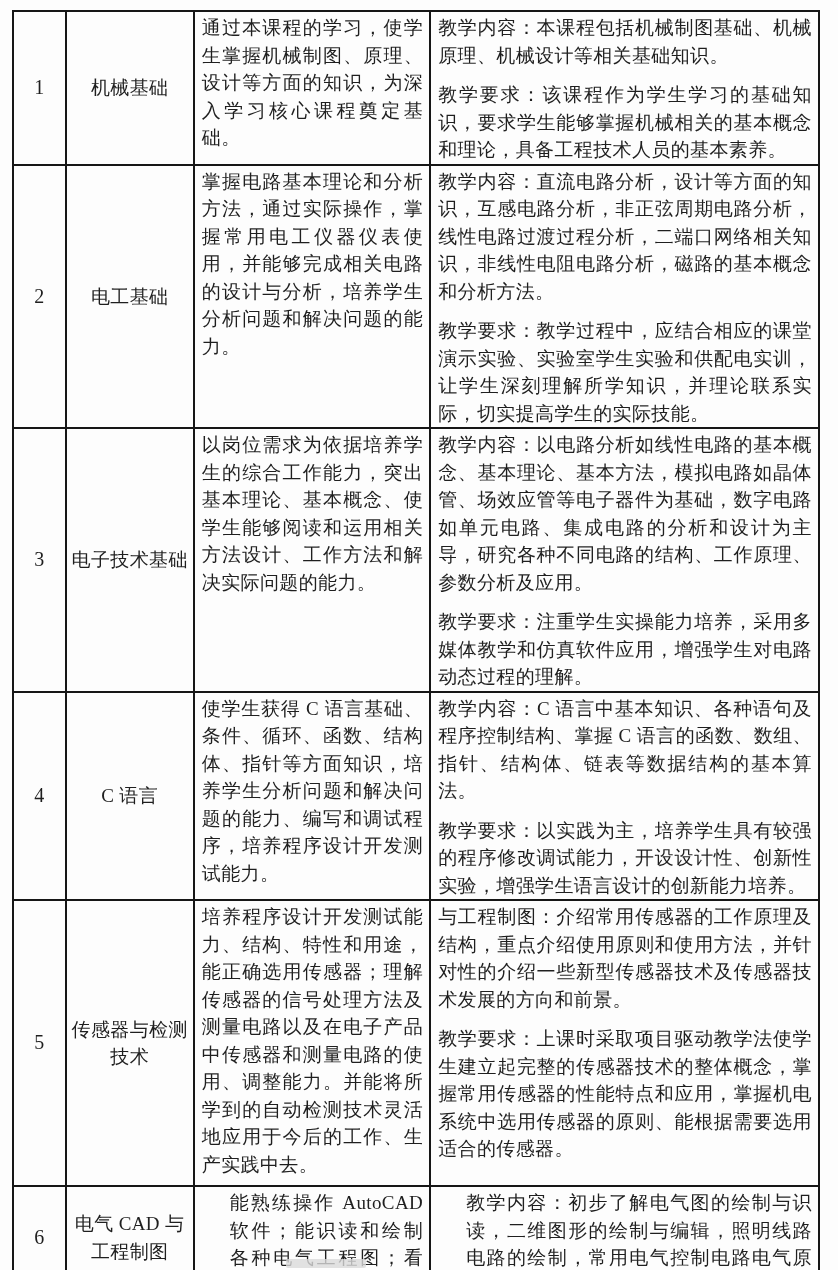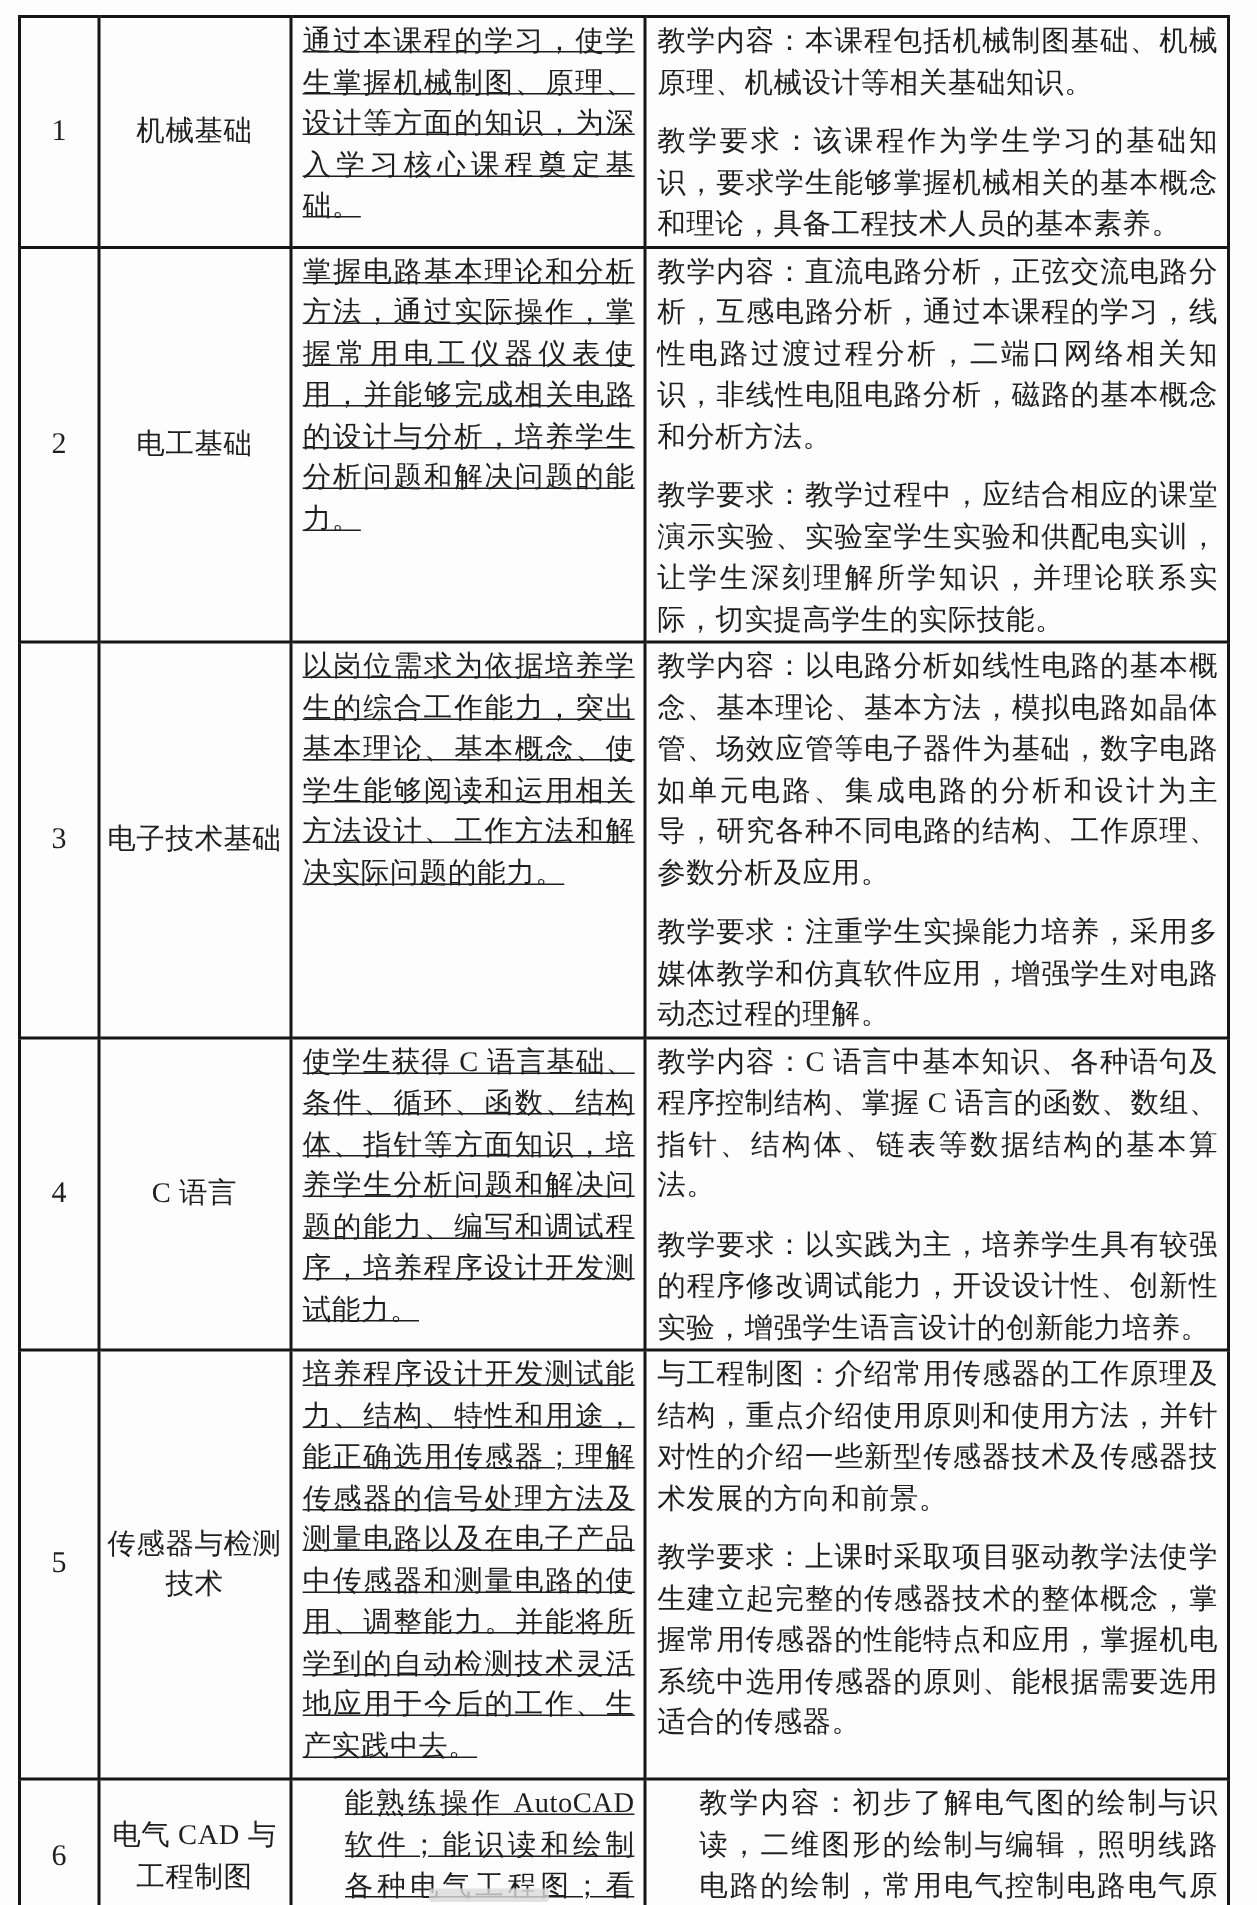--- a/index.html
+++ b/index.html
@@ -36,21 +36,21 @@
     font-size:20px;
     letter-spacing:0;
     padding:0;
   }
   td.c-name{
     width:117px;
     text-align:center;
     vertical-align:middle;
     padding:12px 4px;
   }
-  td.c-goal{ width:219px;text-decoration:underline; }
+  td.c-goal{ width:219px; }
   td.c-content{ width:370px;border-radius:16px; }
   tr.r1{height:142px;}
   tr.r2{height:246px;}
   tr.r3{height:262px;}
   tr.r4{height:202px;}
   tr.r5{height:286px;}
   tr.r6{height:101px;}
   .c-content p, .c-goal p{margin:0;}
   .c-content p + p{margin-top:12px;}
   .clip{height:99px;overflow:hidden;margin-left:28px;}
@@ -79,21 +79,21 @@
         <p>教学要求：该课程作为学生学习的基础知识，要求学生能够掌握机械相关的基本概念和理论，具备工程技术人员的基本素养。</p>
       </td>
     </tr>
     <tr class="r2">
       <td class="c-no">2</td>
       <td class="c-name">电工基础</td>
       <td class="c-goal">
           <p>掌握电路基本理论和分析方法，通过实际操作，掌握常用电工仪器仪表使用，并能够完成相关电路的设计与分析，培养学生分析问题和解决问题的能力。</p>
         </td>
       <td class="c-content">
-        <p>教学内容：直流电路分析，正弦交流电路分析，互感电路分析，通过本课程的学习，线性电路过渡过程分析，二端口网络相关知识，非线性电阻电路分析，磁路的基本概念和分析方法。</p>
+        <p>教学内容：直流电路分析，设计等方面的知识，互感电路分析，非正弦周期电路分析，线性电路过渡过程分析，二端口网络相关知识，非线性电阻电路分析，磁路的基本概念和分析方法。</p>
         <p>教学要求：教学过程中，应结合相应的课堂演示实验、实验室学生实验和供配电实训，让学生深刻理解所学知识，并理论联系实际，切实提高学生的实际技能。</p>
       </td>
     </tr>
     <tr class="r3">
       <td class="c-no">3</td>
       <td class="c-name">电子技术基础</td>
       <td class="c-goal">
           <p>以岗位需求为依据培养学生的综合工作能力，突出基本理论、基本概念、使学生能够阅读和运用相关方法设计、工作方法和解决实际问题的能力。</p>
         </td>
       <td class="c-content">

